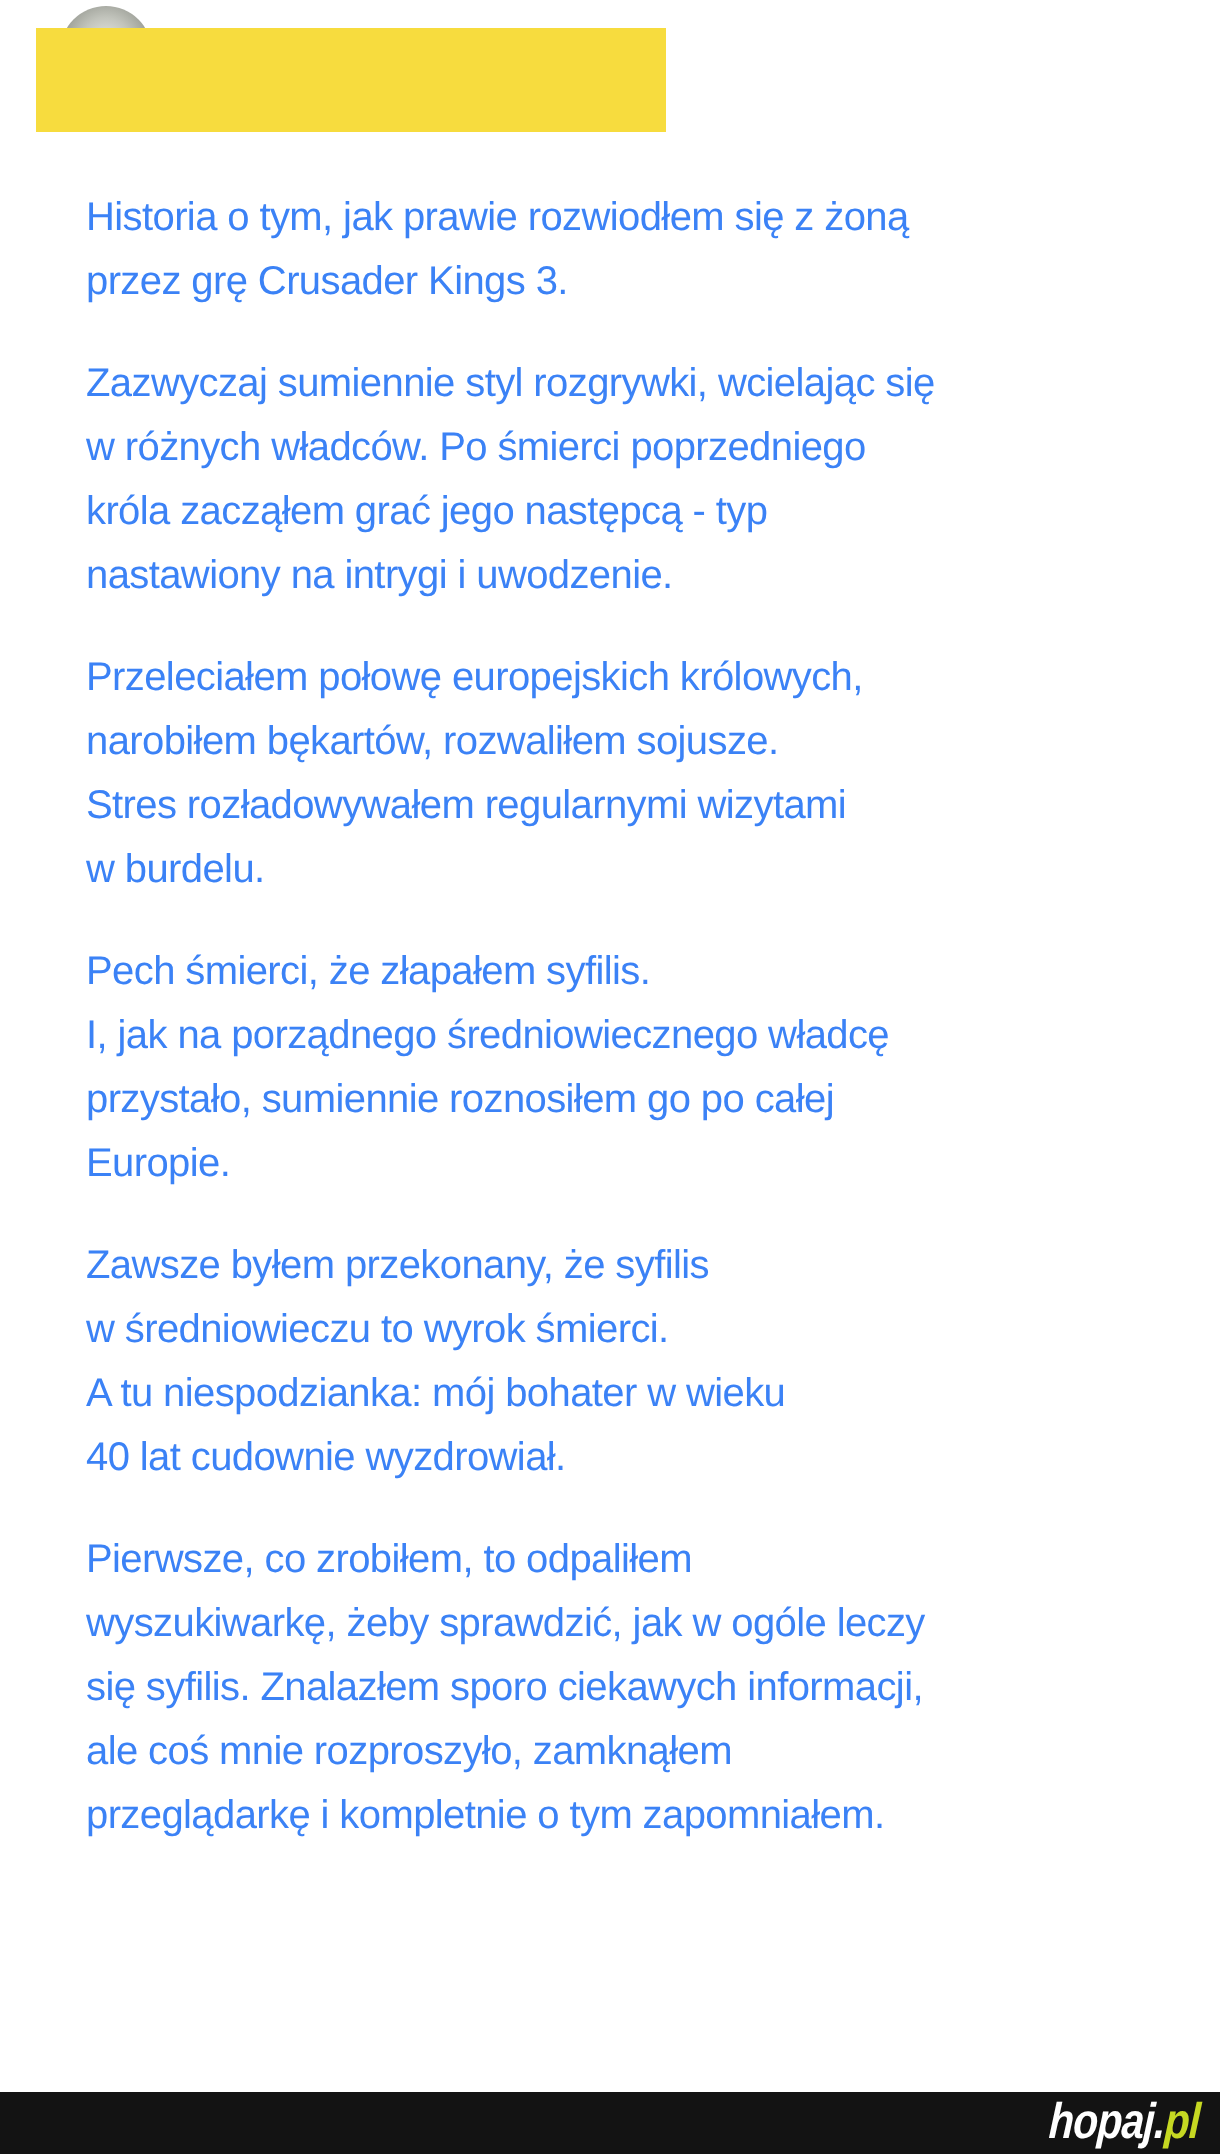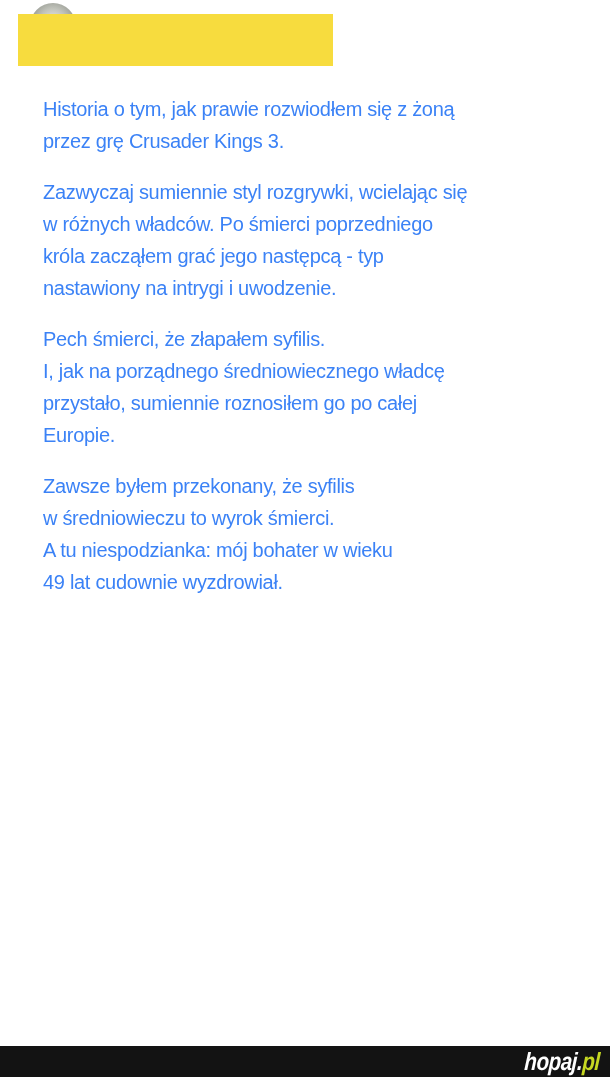--- a/index.html
+++ b/index.html
@@ -84,27 +84,36 @@
   <div class="redaction-bar"></div>
 </div>
 
 <main class="post-body">
   <p class="para">Historia o tym, jak prawie rozwiodłem się z żoną
 przez grę Crusader Kings 3.</p>
   <p class="para">Zazwyczaj sumiennie styl rozgrywki, wcielając się
 w różnych władców. Po śmierci poprzedniego
 króla zacząłem grać jego następcą - typ
 nastawiony na intrygi i uwodzenie.</p>
+  <p class="para">Przeleciałem połowę europejskich królowych,
+narobiłem bękartów, rozwaliłem sojusze.
+Stres rozładowywałem regularnymi wizytami
+w burdelu.</p>
   <p class="para">Pech śmierci, że złapałem syfilis.
 I, jak na porządnego średniowiecznego władcę
 przystało, sumiennie roznosiłem go po całej
 Europie.</p>
   <p class="para">Zawsze byłem przekonany, że syfilis
 w średniowieczu to wyrok śmierci.
 A tu niespodzianka: mój bohater w wieku
-49 lat cudownie wyzdrowiał.</p>
+40 lat cudownie wyzdrowiał.</p>
+  <p class="para">Pierwsze, co zrobiłem, to odpaliłem
+wyszukiwarkę, żeby sprawdzić, jak w ogóle leczy
+się syfilis. Znalazłem sporo ciekawych informacji,
+ale coś mnie rozproszyło, zamknąłem
+przeglądarkę i kompletnie o tym zapomniałem.</p>
 </main>
 
 <footer class="footer">
   <span class="brand">
     <span class="brand-name">hopaj.</span><span class="brand-tld">pl</span>
   </span>
 </footer>
 
 </body></html>

